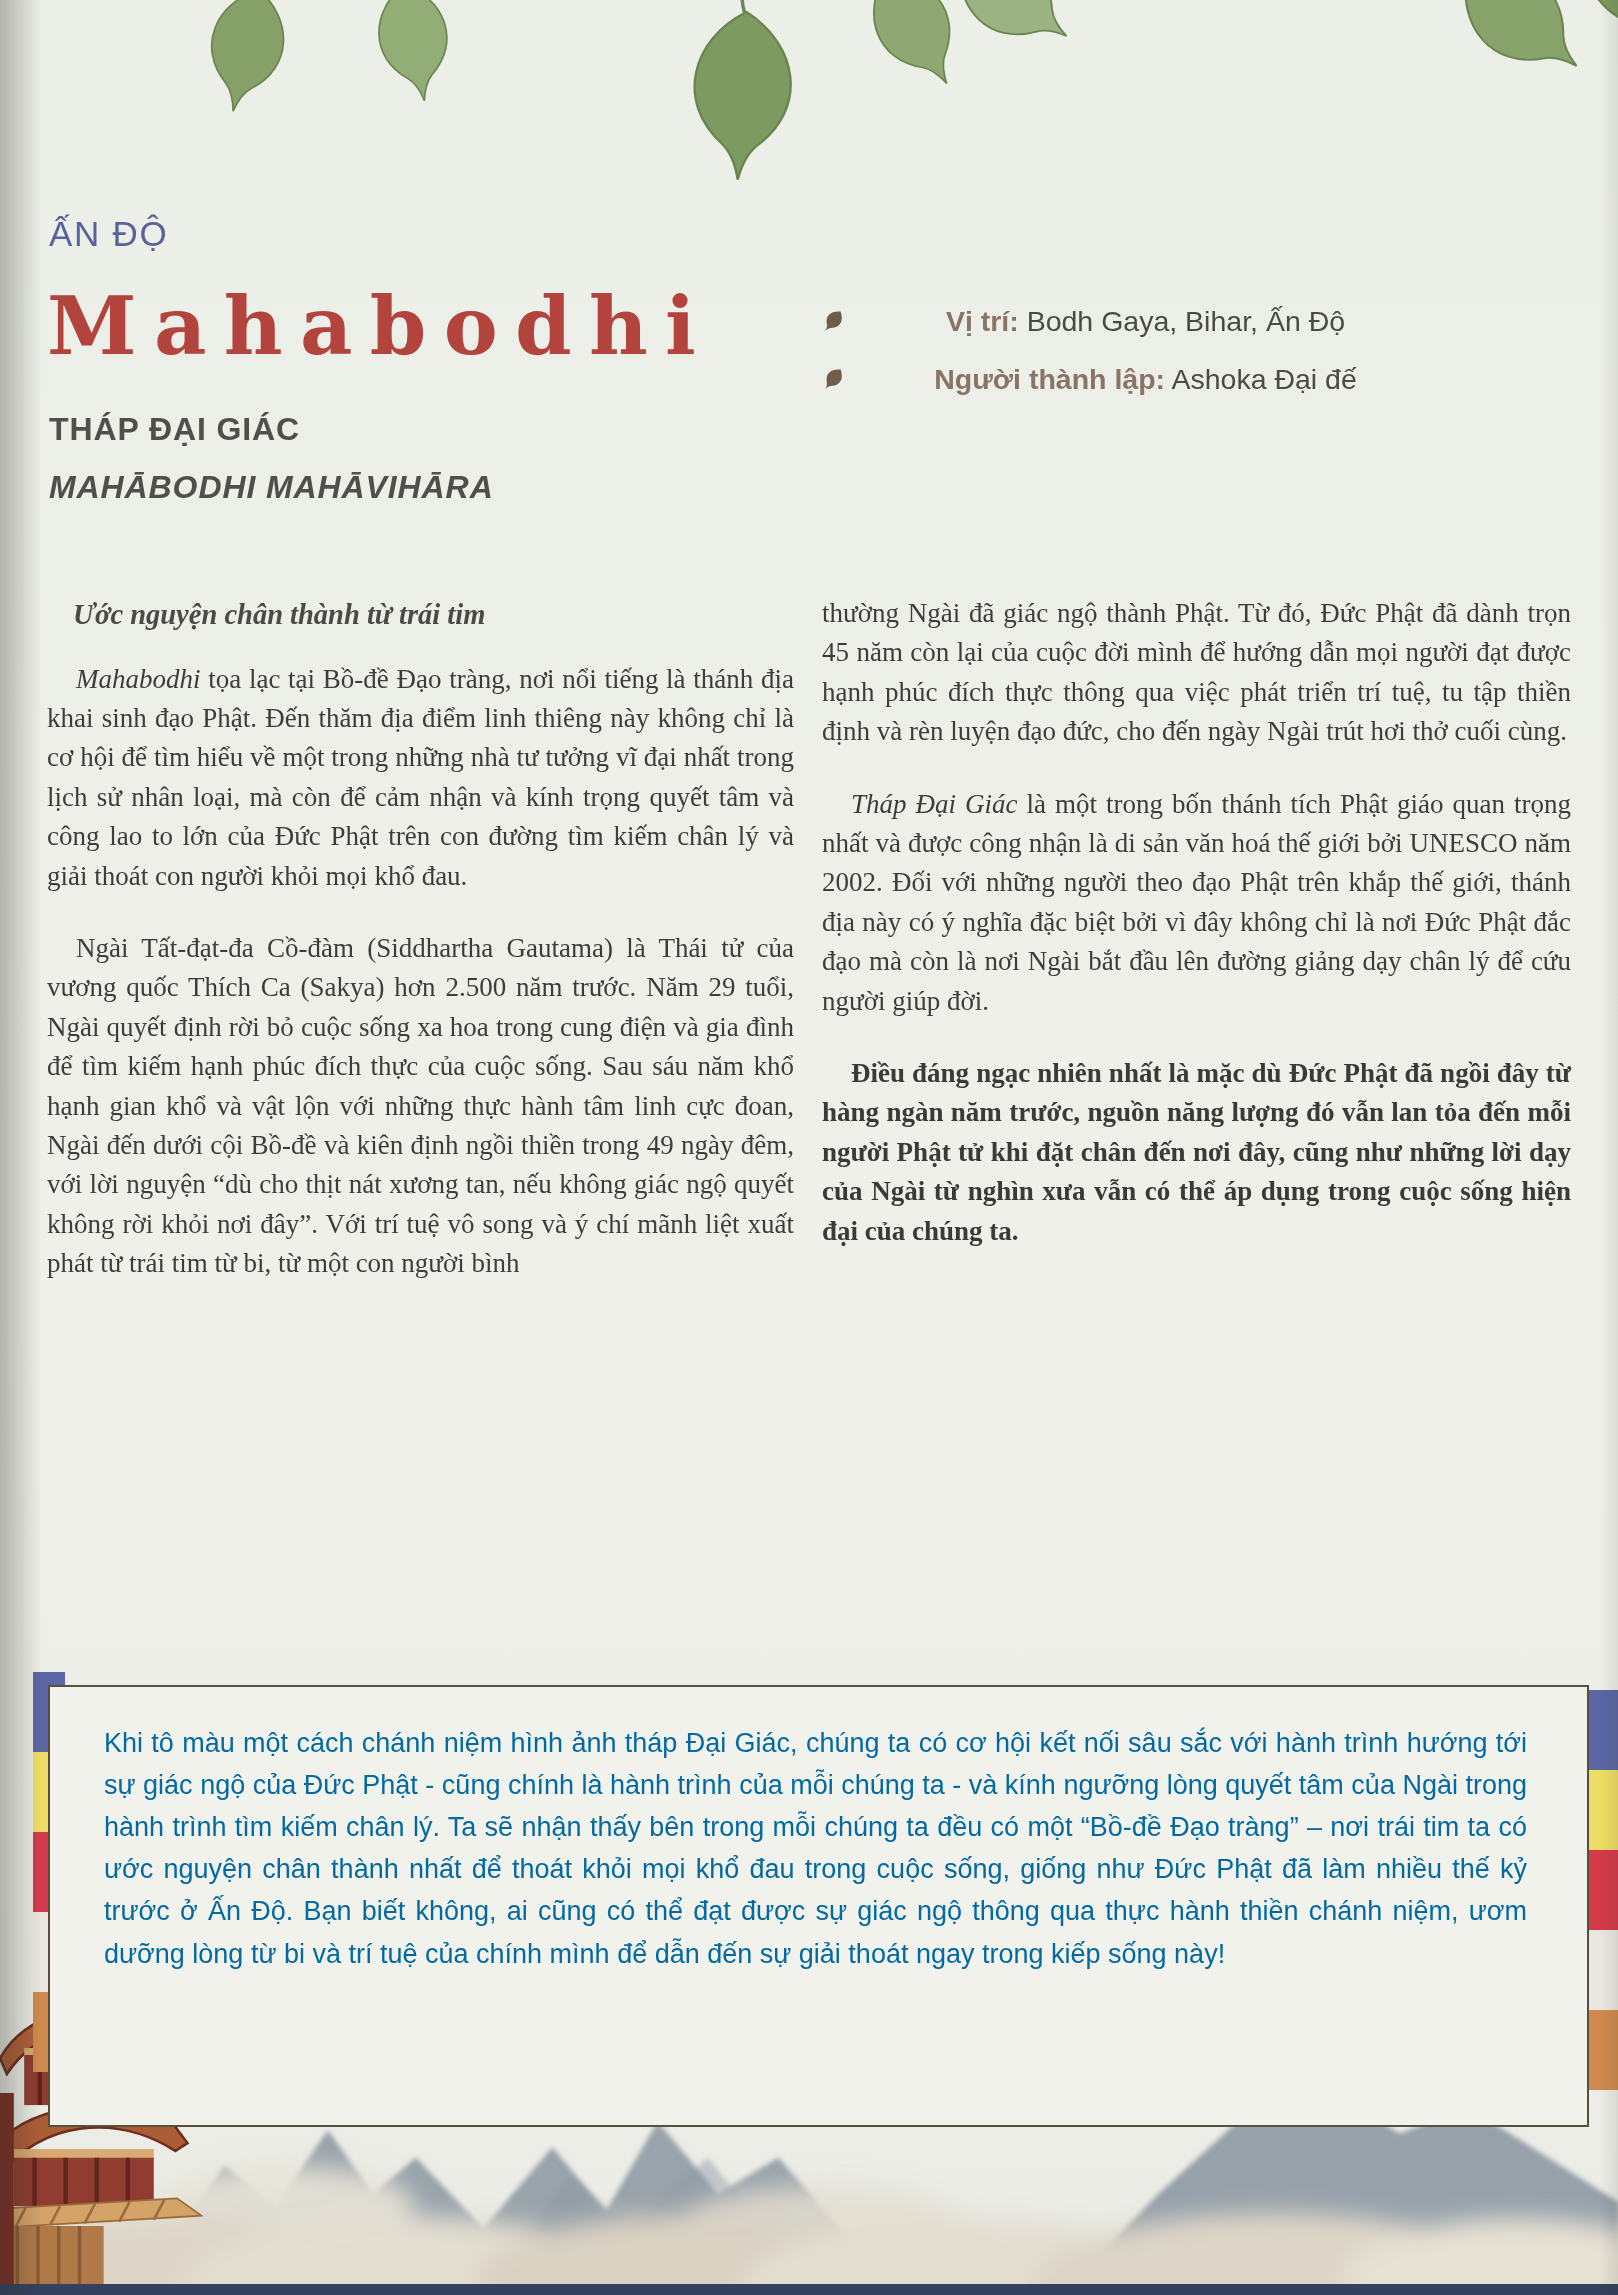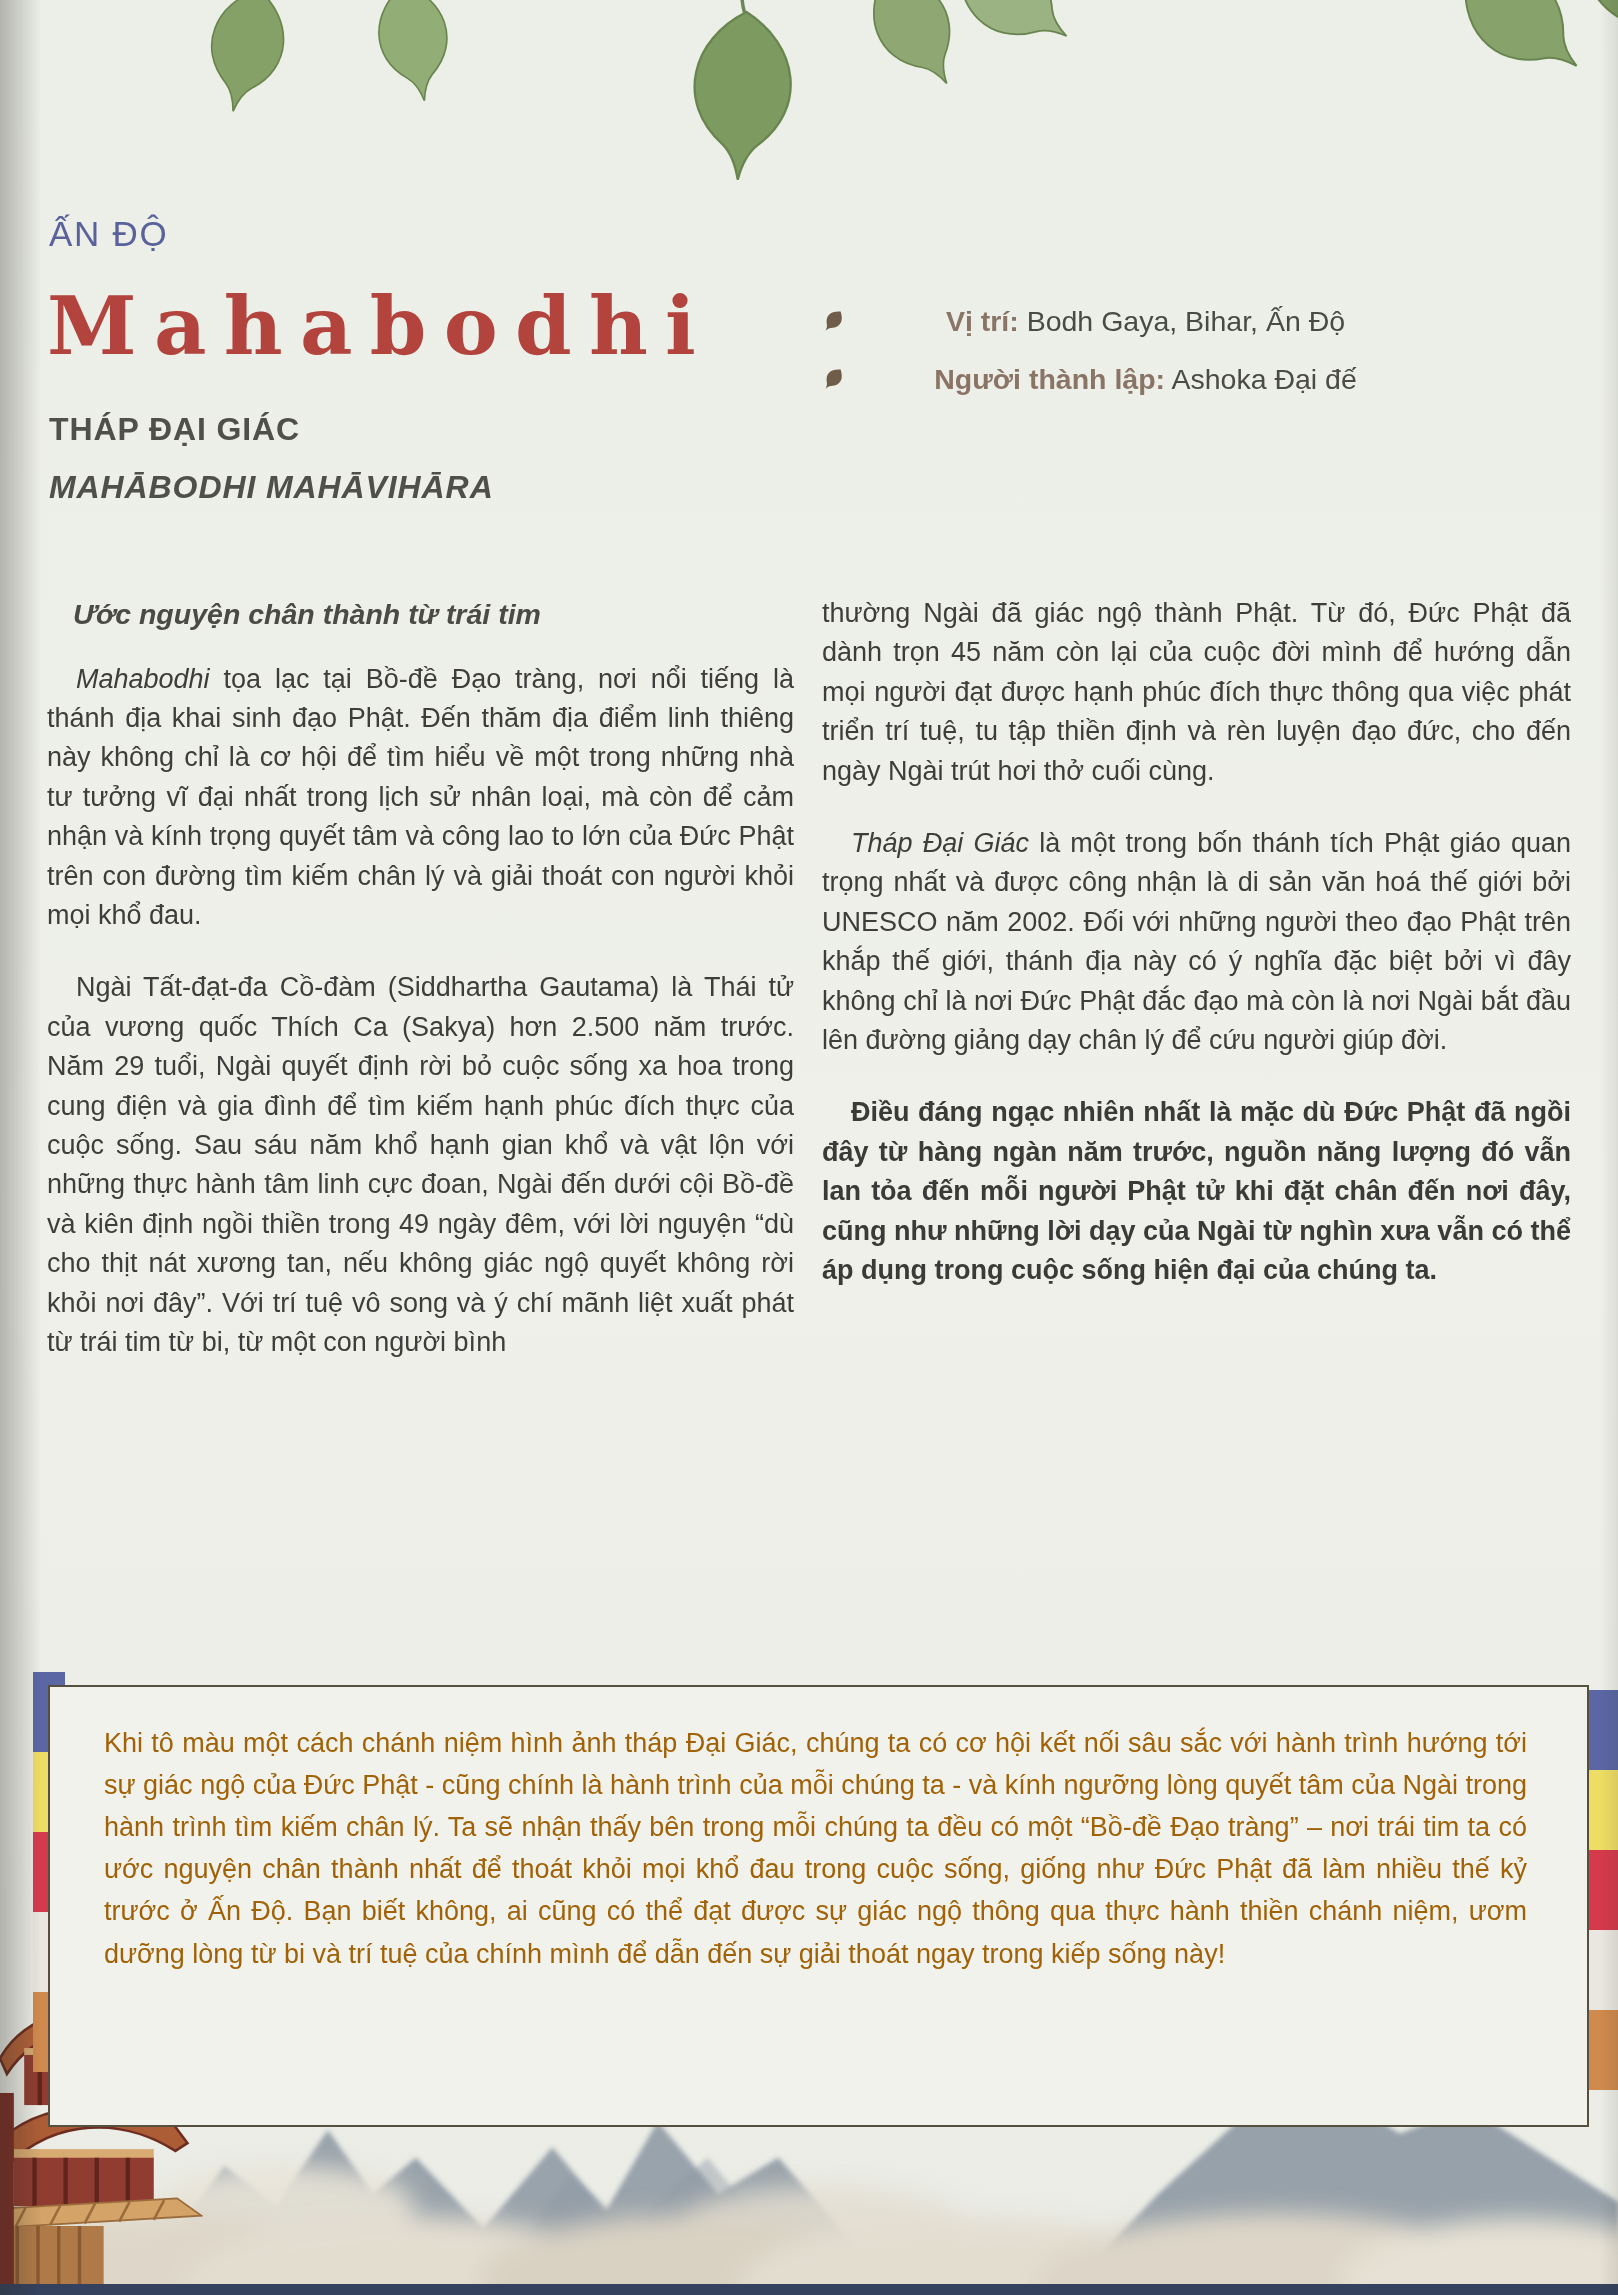--- a/index.html
+++ b/index.html
@@ -26,33 +26,33 @@
   .sub2 { position:absolute; left:49px; top:469px; font-size:32px; font-weight:bold;
     color:#4f4f4b; letter-spacing:0.9px;font-style:italic; }
 
   .info { position:absolute; left:820px; top:292px; width:604px; margin:0; padding:0;
     list-style:none; font-size:28.5px; line-height:2.05; color:#4b4b46;text-align:center; }
   .info li { position:relative; padding-left:47px; margin:0; }
   .info .leaf-bullet { position:absolute; left:1.7px; top:15.5px; }
   .info .lbl { font-weight:bold; color:#8a7466; }
 
   .col { position:absolute; top:594px; font-size:27px; line-height:1.46;
-    text-align:justify; color:#3d3d3b; }
+    text-align:justify; color:#3d3d3b;font-family:Liberation Serif, serif; }
   .col.left  { left:47px;  width:747px; }
   .col.right { left:822px; width:749px; }
   .col h3 { margin:0 0 24px 0; font-size:28.5px; font-style:italic; font-weight:bold;
     color:#4a4a46; text-indent:26px; text-align:left; }
   .col p { margin:0 0 33px 0; }
   p.indent { text-indent:29px; }
   p.boldpara { font-weight:bold; color:#3a3a38; }
   .ital { font-style:italic; }
 
   .callout { position:absolute; left:48px; top:1685px; width:1541px; height:442px;
     box-sizing:border-box; background:#f1f2ec; border:2.6px solid #55503f; z-index:3;
-    padding:35px 60px 0 54px; font-size:27px; line-height:1.56; color:#a16207;
+    padding:35px 60px 0 54px; font-size:27px; line-height:1.56; color:#0369a1;
     text-align:justify; }
 
   .flag { position:absolute; width:32px; z-index:2; }
   .flag.left  { left:33px;   top:1672px; }
   .flag.right { left:1586px; top:1690px; }
   .flag div { width:100%; height:80px; }
 
   .bottom-bar { position:absolute; left:0; bottom:0; width:100%; height:11.2px;
     background:#35425f; z-index:5; }
 </style>

